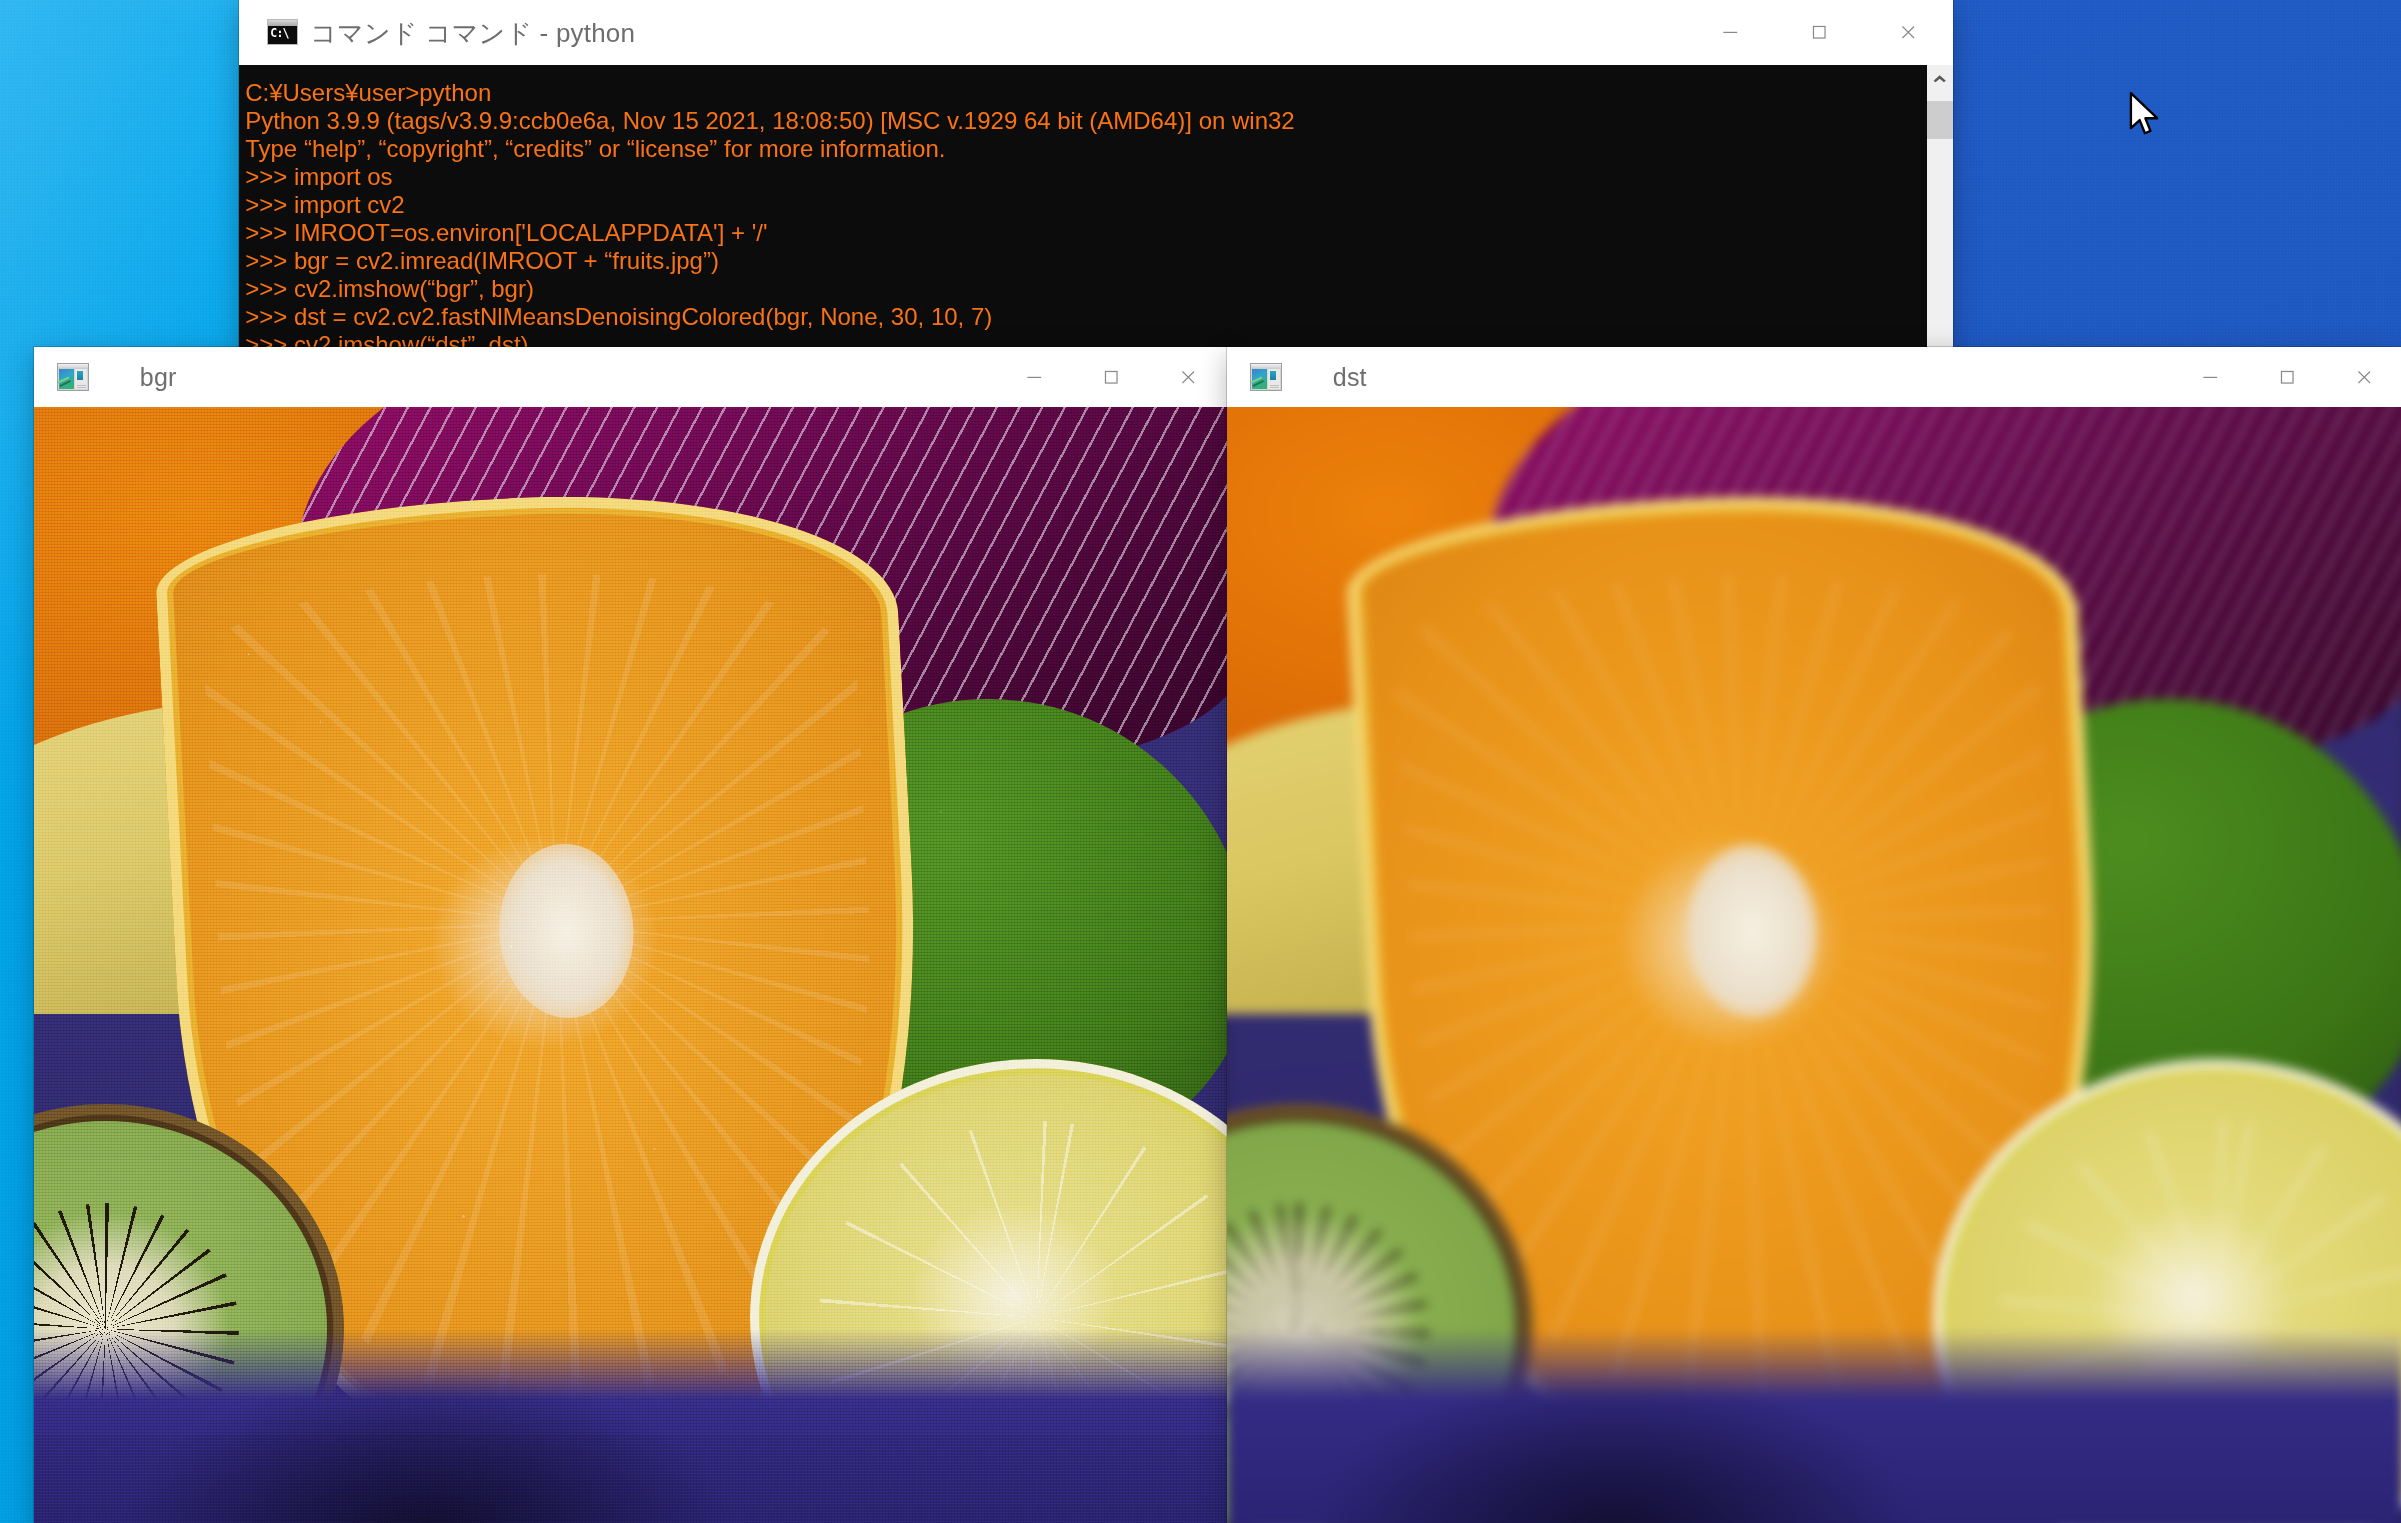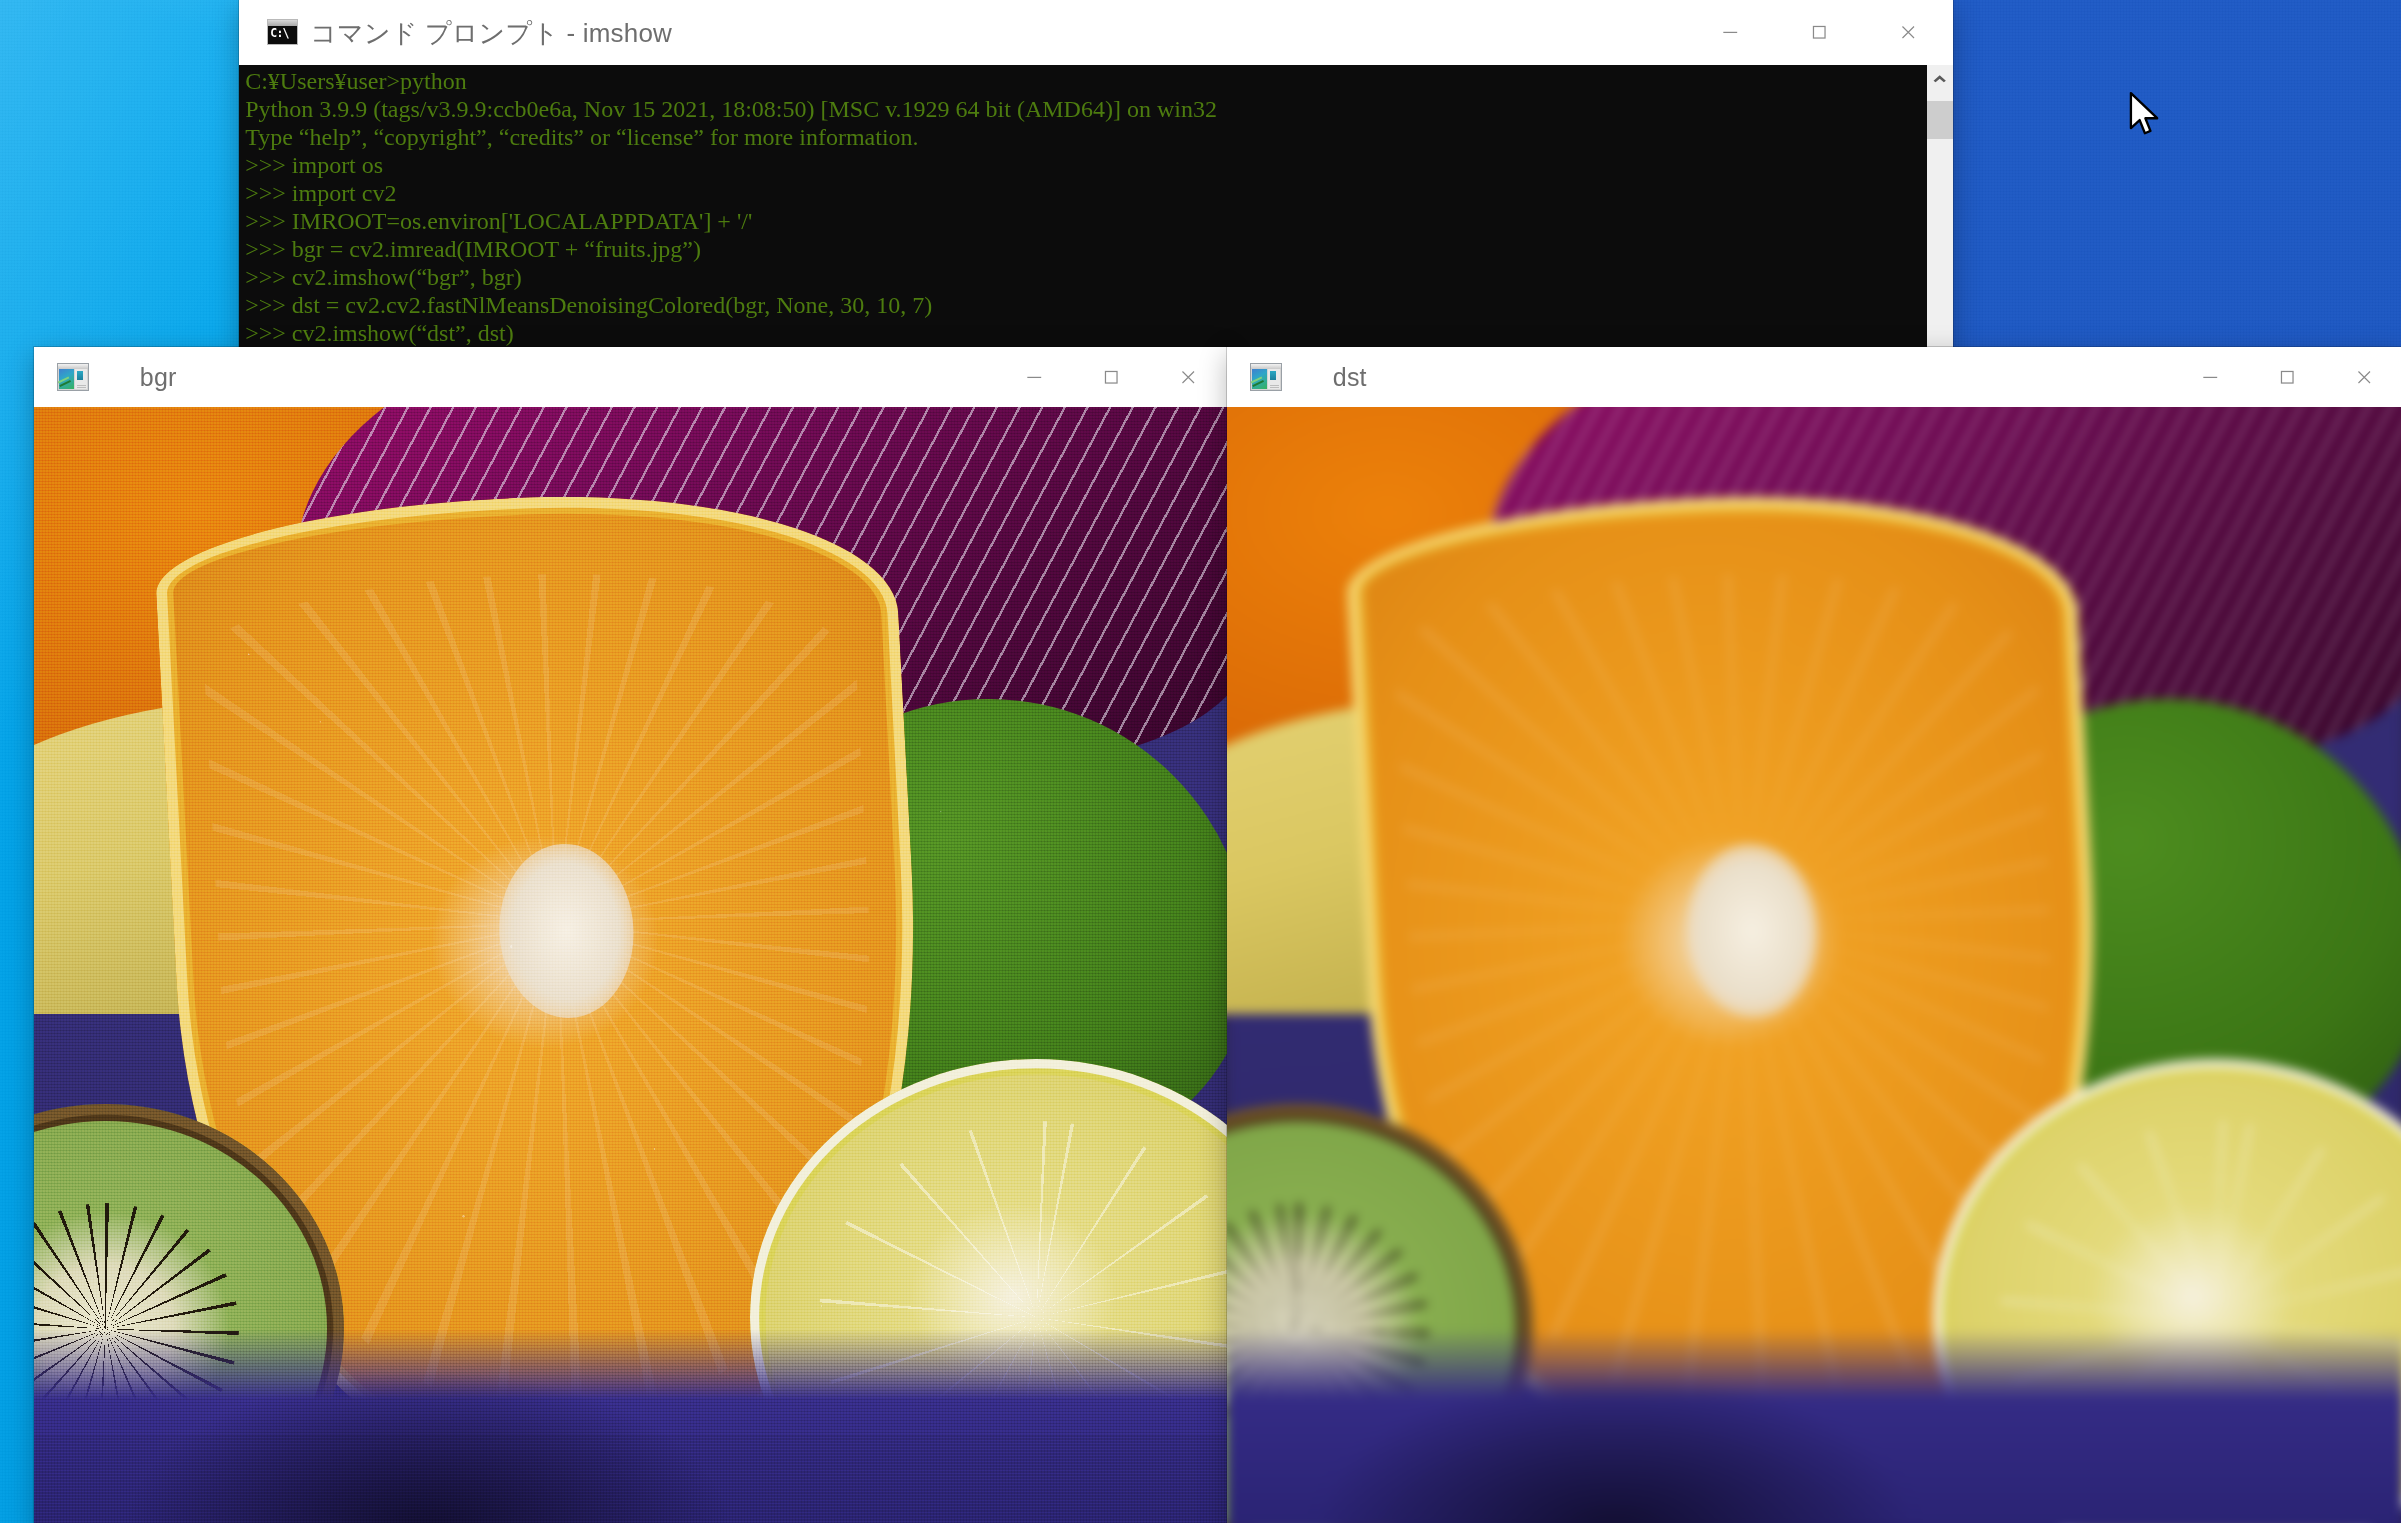--- a/index.html
+++ b/index.html
@@ -182,28 +182,29 @@
     left: 0;
     top: 65px;
     right: 0;
     bottom: 0;
     background: #0c0c0c;
     display: flex;
     overflow: hidden;
   }
   #console-text {
     flex: 1 1 auto;
-    color: #4d7c0f;
-    font-family: Liberation Serif, serif;
+    color: #f97316;
+    font-family: Liberation Sans, sans-serif;
     font-size: 24px;
     line-height: 28px;
     white-space: pre;
     padding: 2.3px 0 0 6.2px;
     overflow: hidden;
     letter-spacing: 0px;
+    margin-top: 12px;
   }
   #console-scrollbar {
     flex: 0 0 auto;
     width: 26px;
     background: #f0f0f0;
     position: relative;
     border-left: 0.8px solid #0c0c0c;
   }
   #console-scrollbar .sb-arrow {
     position: absolute;
@@ -406,21 +407,21 @@
   </div>
 
   <div class="win" id="cmd-window">
 
     <div class="titlebar">
       <div class="title-icon">
         <div class="cmd-ico">
             <span class="cmd-txt">C:\</span>
           </div>
       </div>
-      <div class="title-text">コマンド プロンプト - imshow</div>
+      <div class="title-text">コマンド コマンド - python</div>
 
       <div class="caption-buttons">
         <div class="cap-btn minimize">
           <svg class="cap-glyph" width="18.5" height="18.5" viewBox="0 0 24 24">
             <rect x="3" y="11.4" width="18" height="1.6" fill="#8a8a8a"></rect>
           </svg>
         </div>
         <div class="cap-btn maximize">
           <svg class="cap-glyph" width="18.5" height="18.5" viewBox="0 0 24 24">
             <rect x="4.5" y="4.5" width="15" height="15" fill="none" stroke="#8a8a8a" stroke-width="1.6"></rect>

